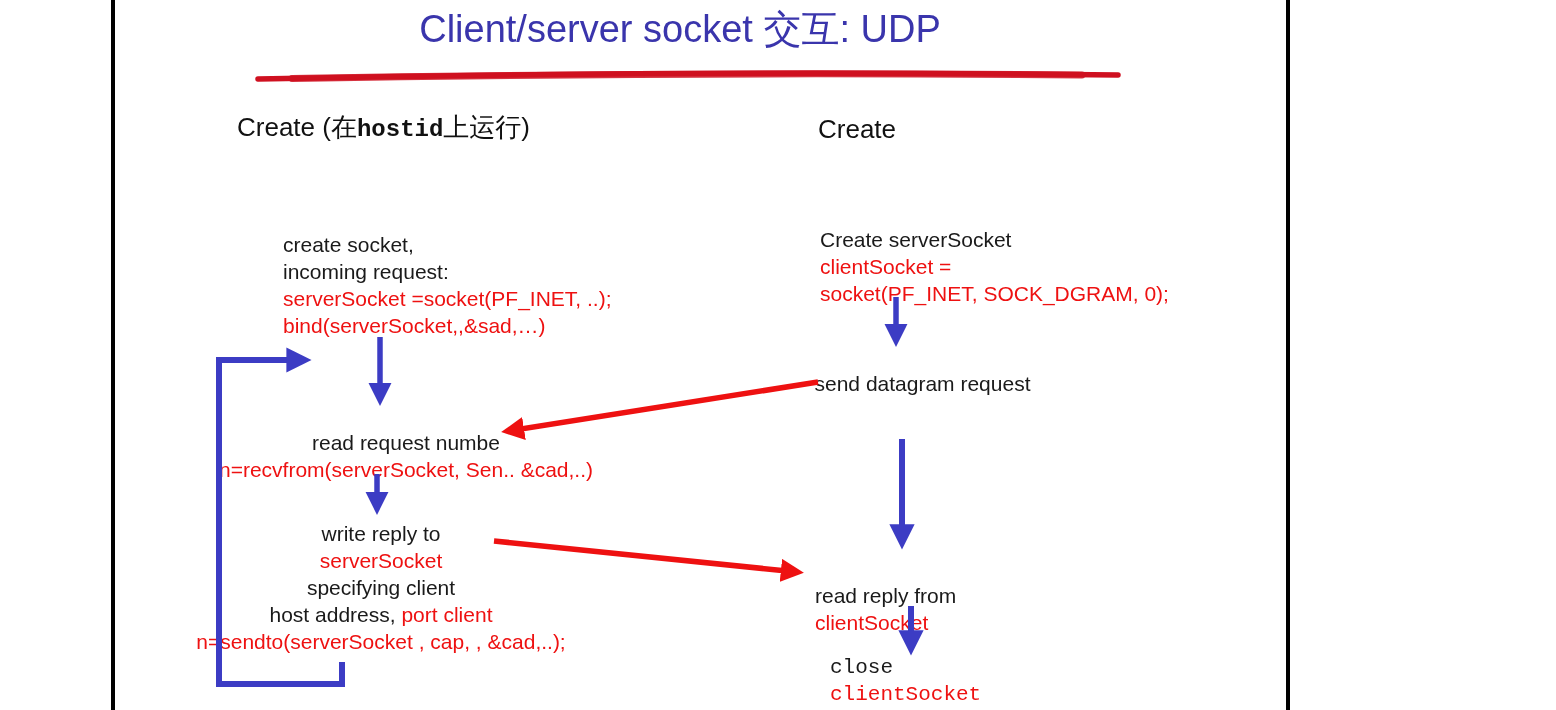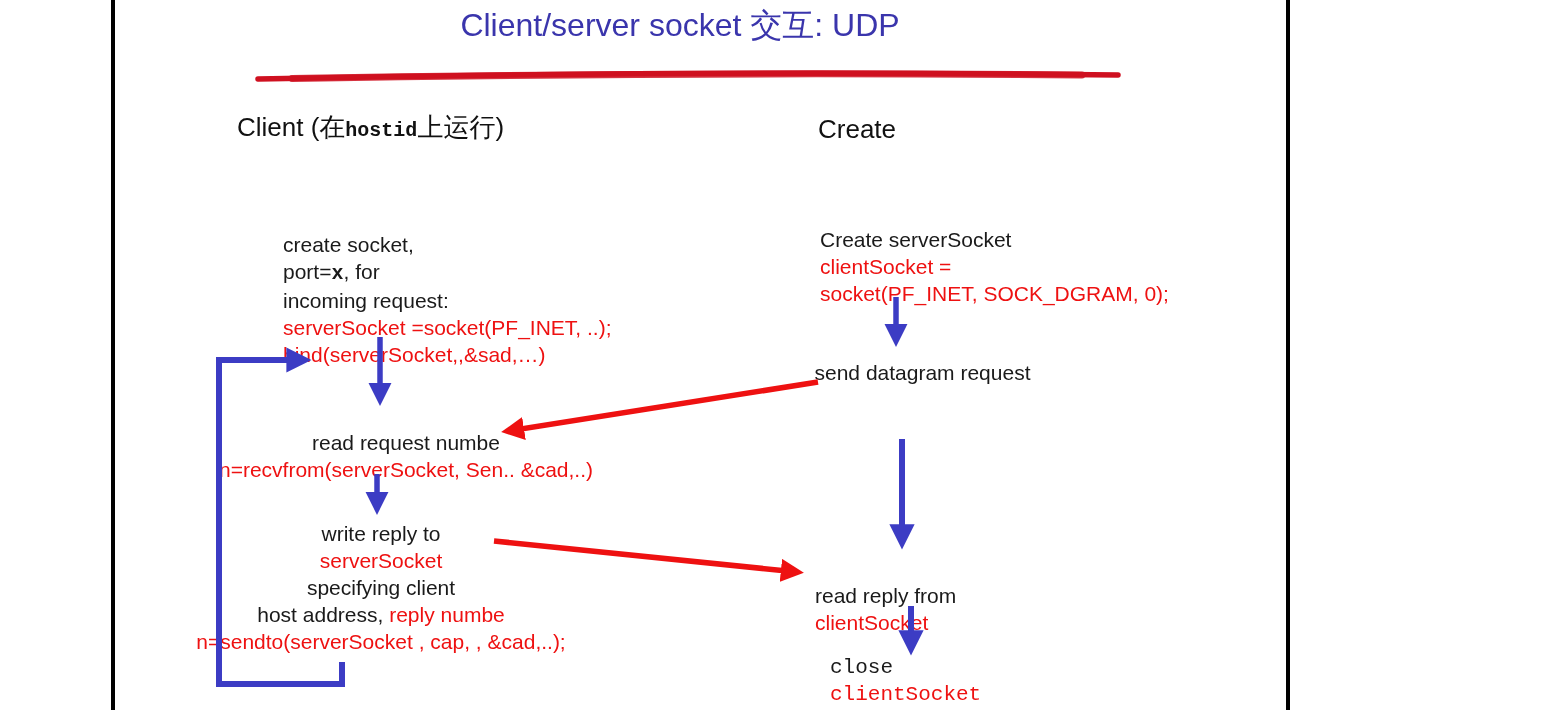--- a/index.html
+++ b/index.html
@@ -10,52 +10,52 @@
     font-family:"Liberation Sans", sans-serif;
     overflow:hidden;
   }
   .vline{position:absolute;top:0;bottom:0;width:4px;background:#000;}
   #left-border{left:111px;}
   #right-border{left:1286px;}
 
   #title{
     position:absolute;left:130px;top:4px;width:1100px;
     text-align:center;
-    font-size:32px;
+    font-size:38px;
     color:var(--title-blue,#3a35ac);
     letter-spacing:0px;
     white-space:nowrap;
   }
   #underline-svg{position:absolute;left:252px;top:66px;}
 
   .col-header{
     position:absolute;
     font-size:26px;
     color:#111;
     white-space:nowrap;
   }
   #server-header{left:237px;top:110px;}
   #client-header{left:818px;top:114px;}
-  .codeb{font-family:"Liberation Mono", monospace;font-weight:bold;font-size:20px;}
+  .codeb{font-family:"Liberation Mono", monospace;font-weight:bold;font-size:24px;}
 
   .tblock{
     position:absolute;
     font-size:21px;
     line-height:27px;
     color:var(--text-black,#1a1a1a);
     white-space:nowrap;
     margin-top:26px;
   }
   .tblock.center{text-align:center;white-space:nowrap;}
   .red{color:var(--red,#ee1111);}
   .black{color:var(--text-black,#1a1a1a);}
 
   #server-step-create{left:283px;top:205px;}
   #client-step-create{left:820px;top:200px;}
-  #client-step-send{left:740px;top:333px;width:365px;text-align:center;}
+  #client-step-send{left:740px;top:344px;width:365px;text-align:center;}
   #server-step-read{left:206px;top:403px;width:400px;}
   #server-step-write{left:181px;top:494px;width:400px;}
   #client-step-read{left:815px;top:556px;}
   #client-step-close{left:830px;top:628px;font-family:Liberation Mono, monospace;}
 
   #flow-overlay{position:absolute;left:0;top:0;pointer-events:none;}
 </style>
 </head>
 <body>
 
@@ -65,28 +65,27 @@
   <div id="right-border" class="vline"></div>
 
   <div id="title">Client/server socket 交互: UDP</div>
 
   <svg id="underline-svg" width="872" height="22" viewBox="0 0 872 22">
     <path d="M6,13 Q 430,4 866,9" fill="none" stroke="#cf1020" stroke-width="5.5" stroke-linecap="round"></path>
     <path d="M40,12.5 Q 430,5.5 830,9" fill="none" stroke="#cf1020" stroke-width="7" stroke-linecap="round" opacity="0.85"></path>
   </svg>
 
   <div id="server-header" class="col-header">
-    <span>Client (在</span><span class="codeb">hostid</span><span>上运行)</span>
+    <span>Create (在</span><span class="codeb">hostid</span><span>上运行)</span>
   </div>
 
   <div id="client-header" class="col-header">Create</div>
 
   <div id="server-step-create" class="tblock">
     <div class="black">create socket,</div>
-    <div class="black"><span>port=</span><span class="codeb" style="font-size:20px;">x</span><span>, for</span></div>
     <div class="black">incoming request:</div>
     <div class="red">serverSocket =socket(PF_INET, ..);</div>
     <div class="red">bind(serverSocket,,&amp;sad,…)</div>
   </div>
 
   <div id="client-step-create" class="tblock">
     <div class="black">Create serverSocket</div>
     <div class="red">clientSocket =</div>
     <div class="red">socket(PF_INET, SOCK_DGRAM, 0);</div>
   </div>
@@ -97,21 +96,21 @@
 
   <div id="server-step-read" class="tblock center">
     <div class="black">read request numbe</div>
     <div class="red">n=recvfrom(serverSocket, Sen.. &amp;cad,..)</div>
   </div>
 
   <div id="server-step-write" class="tblock center">
     <div class="black">write reply to</div>
     <div class="red">serverSocket</div>
     <div class="black">specifying client</div>
-    <div><span class="black">host address, </span><span class="red">reply numbe</span></div>
+    <div><span class="black">host address, </span><span class="red">port client</span></div>
     <div class="red">n=sendto(serverSocket , cap, , &amp;cad,..);</div>
   </div>
 
   <div id="client-step-read" class="tblock">
     <div class="black">read reply from</div>
     <div class="red">clientSocket</div>
   </div>
 
   <div id="client-step-close" class="tblock">
     <div class="black">close</div>

